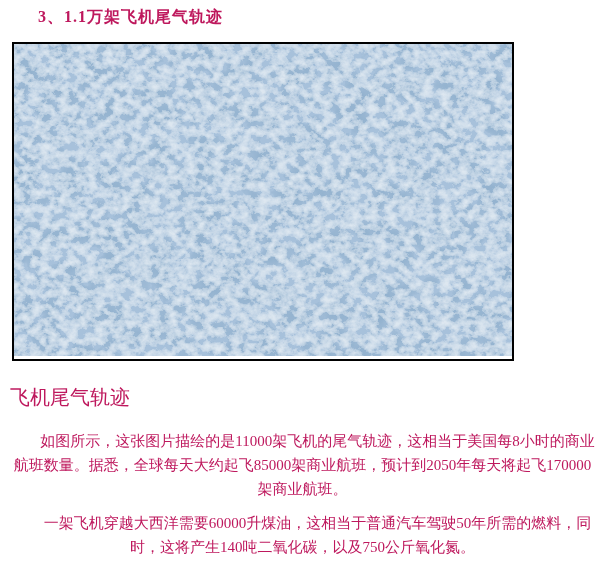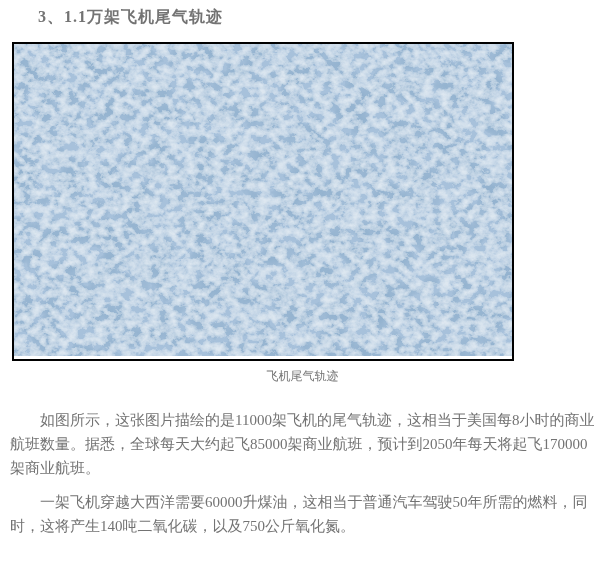--- a/index.html
+++ b/index.html
@@ -7,21 +7,21 @@
     padding: 0;
     background: #ffffff;
   }
   .page {
     position: relative;
     width: 603px;
     height: 572px;
     background: #ffffff;
     overflow: hidden;
     font-family: "Liberation Serif", serif;
-    color: #737373;
+    color: #be185d;
   }
   .heading {
     margin: 0;
     padding: 7px 8px 0 10px;
     text-indent: 28px;
     font-size: 16px;
     line-height: 20px;
     font-weight: bold;
     letter-spacing: 1px;
   }
@@ -32,30 +32,30 @@
     height: 319px;
     border: 2px solid #000000;
     background: #ffffff;
   }
   .figure svg {
     display: block;
     width: 498px;
     height: 312px; 
   }
   .caption {
-    margin: 3px 8px 0 10px;
-    font-size: 12px;
+    margin: 24px 8px 0 10px;
+    font-size: 20px;
     line-height: 24px;
-    text-align: center;
   }
   .para {
     margin: 20px 8px 0 10px;
     font-size: 15px;
     line-height: 24px;
     text-indent: 30px;
+    text-align: center;
   }
   .para + .para {
     margin-top: 10px;
   }
 </style>
 </head>
 <body>
 
 <div class="page">
 

